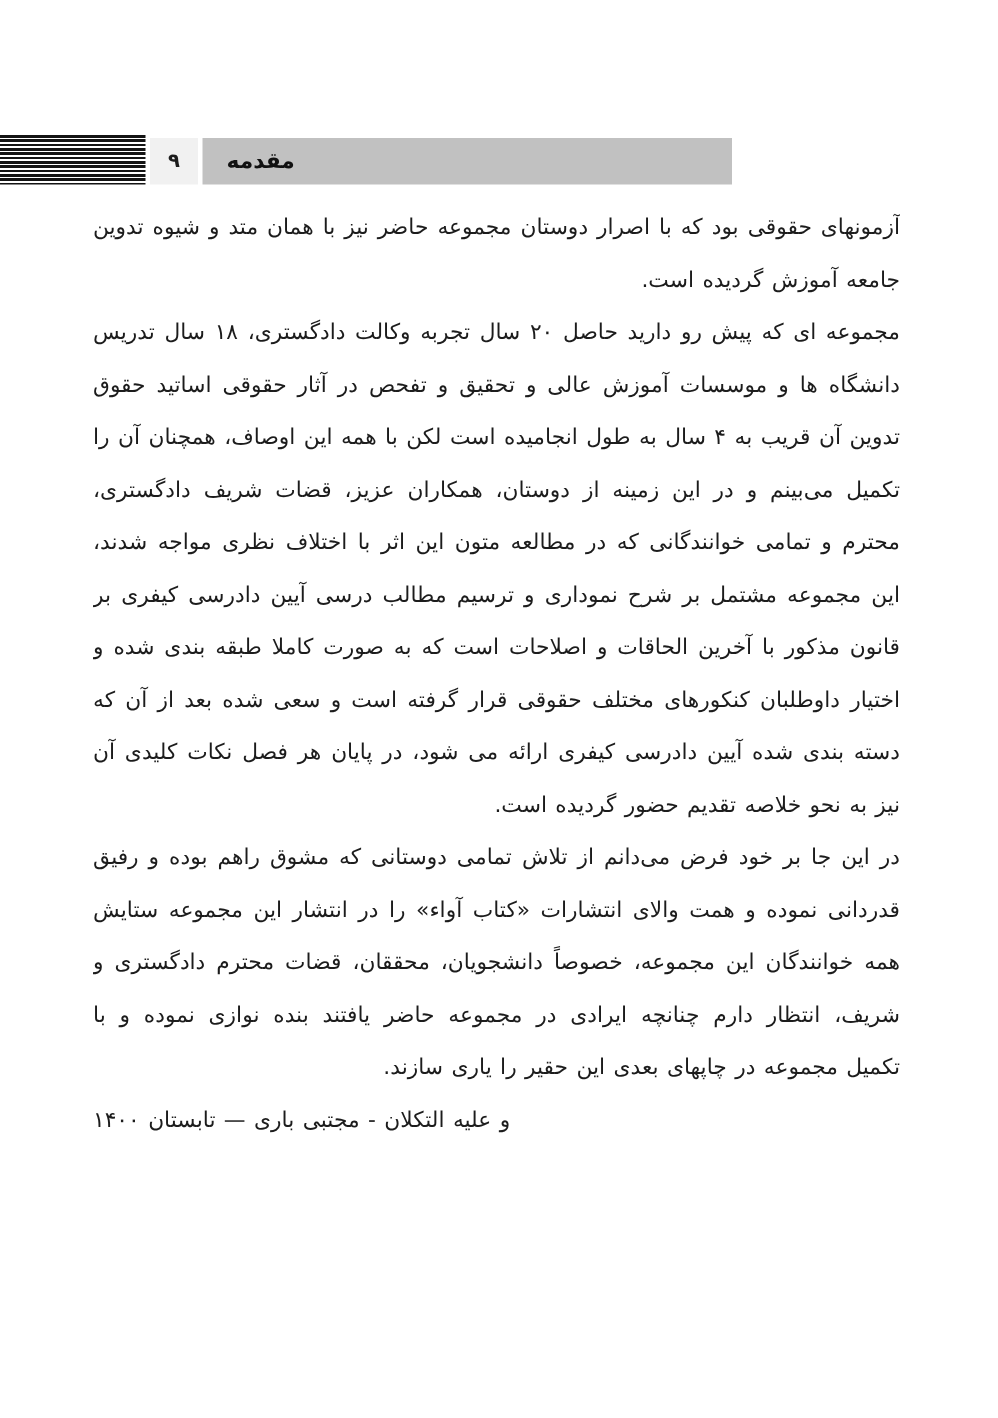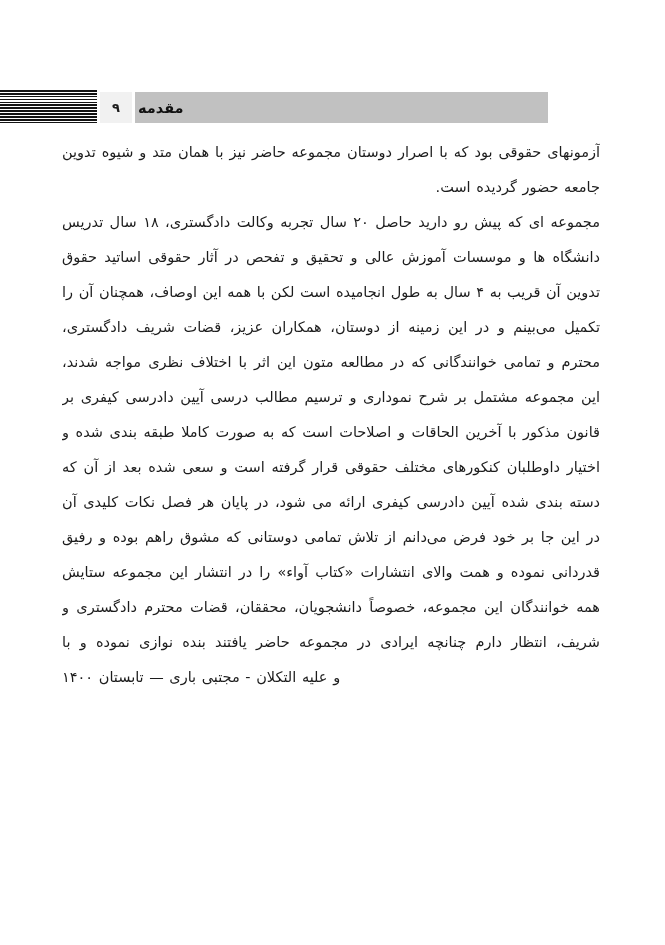--- a/index.html
+++ b/index.html
@@ -12,23 +12,23 @@
   .spine-stripes{
     position:absolute;left:0;top:90px;width:97px;height:33px;
     background:repeating-linear-gradient(to bottom,#141414 0 1.7px,#ffffff 1.7px 2.9px);
   }
   .pagenum-box{
     position:absolute;left:100px;top:92px;width:32px;height:31px;
     background:#f1f1f1;display:flex;align-items:center;justify-content:center;
     font-size:13px;font-weight:600;color:#1c1c1c;
   }
   .header-bar{
-    position:absolute;left:135px;top:92px;width:413px;height:31px;
+    position:absolute;left:135px;top:92px;width:353px;height:31px;
     background:#c1c1c1;display:flex;align-items:center;
-    direction:ltr;padding-left:3px;box-sizing:border-box;
+    direction:ltr;padding-left:16px;box-sizing:border-box;
   }
   .header-title{
     font-size:14.5px;font-weight:bold;color:#111111;direction:rtl;
     letter-spacing:.5px;
   }
   
   .watermark{
     position:absolute;left:98px;top:400px;width:464px;height:148px;
     z-index:0;pointer-events:none;
   }
@@ -67,30 +67,32 @@
   <div class="pagenum-box">
     <span>۹</span>
   </div>
   <div class="header-bar">
     <span class="header-title">مقدمه</span>
   </div>
 
 
   <div class="body-text">
     <div class="line">آزمونهای حقوقی بود که با اصرار دوستان مجموعه حاضر نیز با همان متد و شیوه تدوین و تقدیم</div>
-    <div class="line end">جامعه حضور گردیده است.</div>
+    <div class="line end">جامعه آموزش گردیده است.</div>
     <div class="line">مجموعه ای که پیش رو دارید حاصل ۲۰ سال تجربه وکالت دادگستری، ۱۸ سال تدریس در</div>
     <div class="line">دانشگاه ها و موسسات آموزش عالی و تحقیق و تفحص در آثار حقوقی اساتید حقوق است که</div>
     <div class="line">تدوین آن قریب به ۴ سال به طول انجامیده است لکن با همه این اوصاف، همچنان آن را نیازمند</div>
     <div class="line">تکمیل می‌بینم و در این زمینه از دوستان، همکاران عزیز، قضات شریف دادگستری، دانشجویان</div>
     <div class="line">محترم و تمامی خوانندگانی که در مطالعه متون این اثر با اختلاف نظری مواجه شدند، عاجزانه</div>
     <div class="line">این مجموعه مشتمل بر شرح نموداری و ترسیم مطالب درسی آیین دادرسی کیفری بر محور</div>
     <div class="line">قانون مذکور با آخرین الحاقات و اصلاحات است که به صورت کاملا طبقه بندی شده و آسان در</div>
     <div class="line">اختیار داوطلبان کنکورهای مختلف حقوقی قرار گرفته است و سعی شده بعد از آن که مطالب</div>
     <div class="line">دسته بندی شده آیین دادرسی کیفری ارائه می شود، در پایان هر فصل نکات کلیدی آن قسمت</div>
+    <div class="line end">نیز به نحو خلاصه تقدیم حضور گردیده است.</div>
     <div class="line">در این جا بر خود فرض می‌دانم از تلاش تمامی دوستانی که مشوق راهم بوده و رفیق همراه،</div>
     <div class="line">قدردانی نموده و همت والای انتشارات «کتاب آواء» را در انتشار این مجموعه ستایش نمایم و از</div>
     <div class="line">همه خوانندگان این مجموعه، خصوصاً دانشجویان، محققان، قضات محترم دادگستری و وکلای</div>
     <div class="line">شریف، انتظار دارم چنانچه ایرادی در مجموعه حاضر یافتند بنده نوازی نموده و با انعکاس آن در</div>
+    <div class="line end">تکمیل مجموعه در چاپهای بعدی این حقیر را یاری سازند.</div>
     <div class="line sig">و علیه التکلان - مجتبی باری — تابستان ۱۴۰۰</div>
   </div>
 
 </div>
 
 </body></html>

